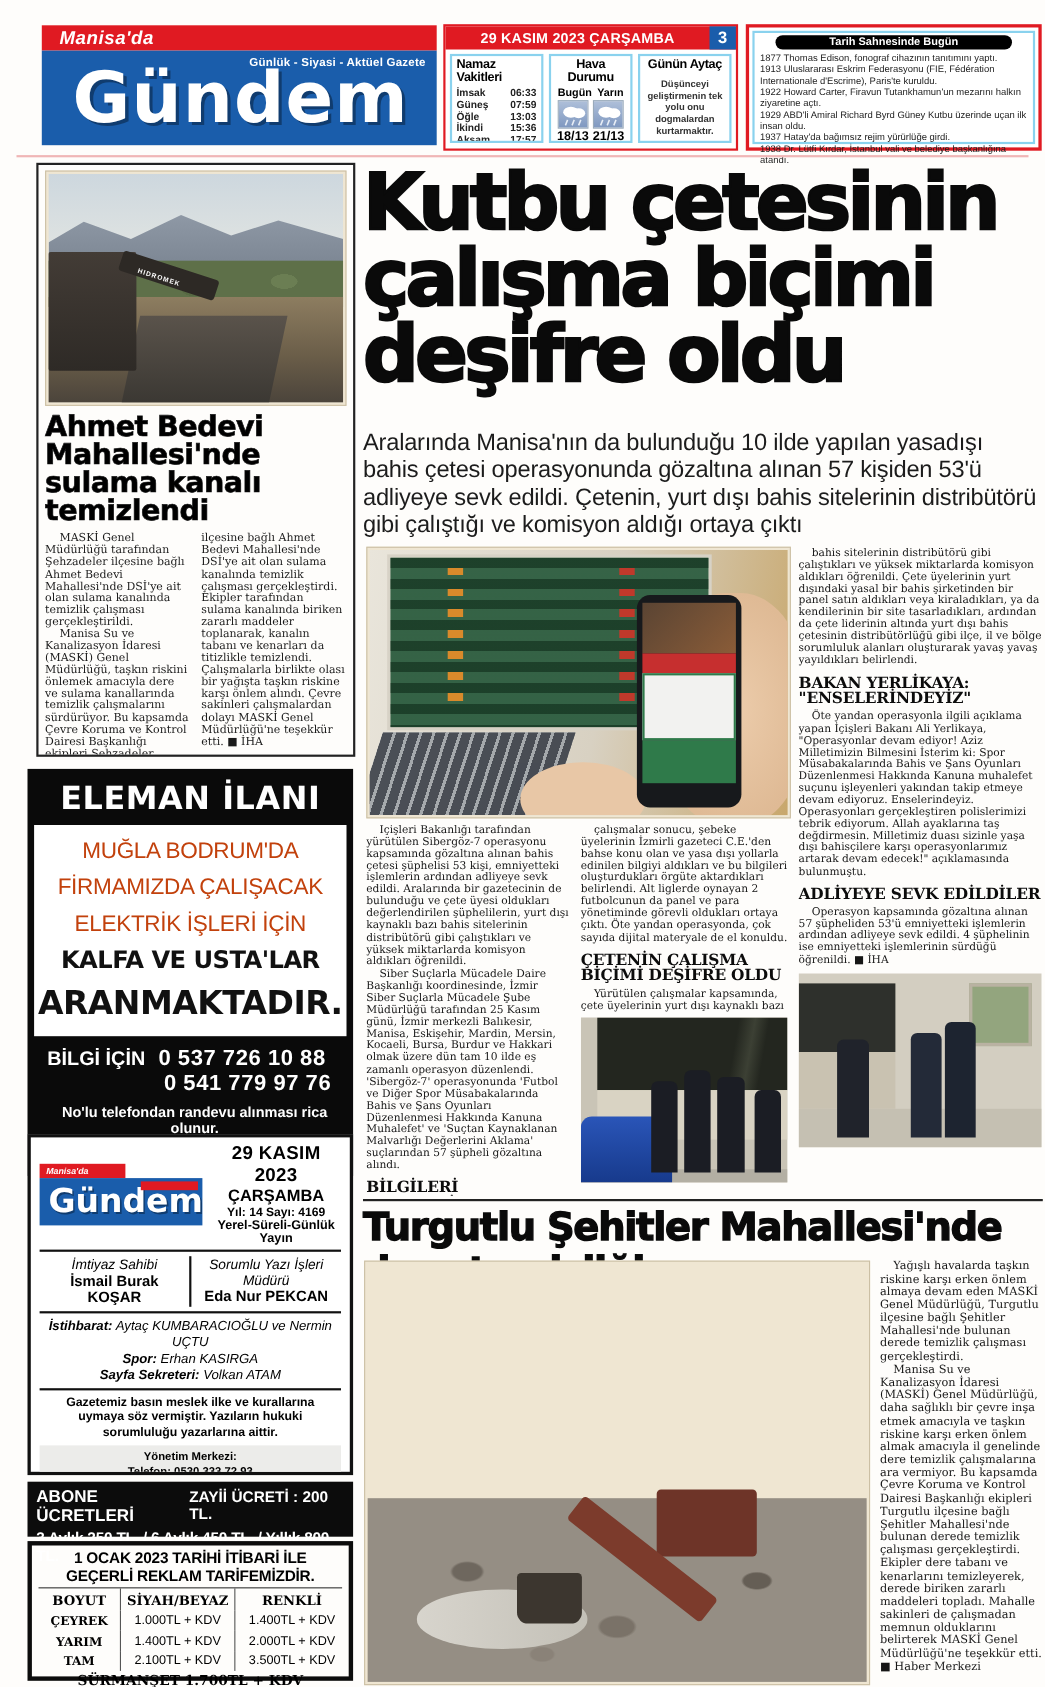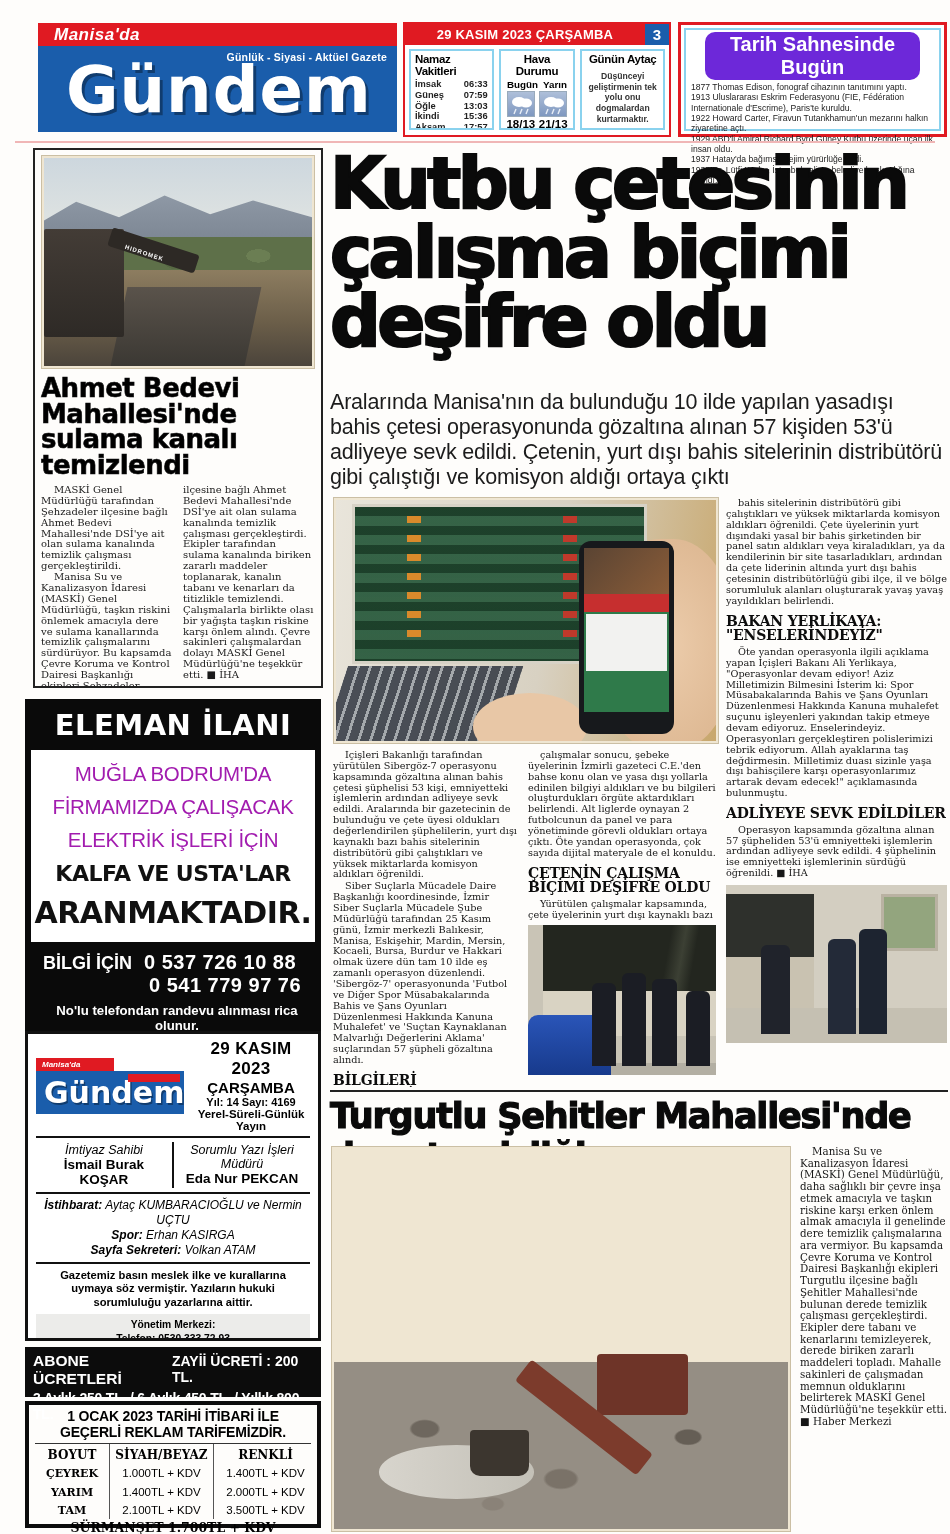--- a/index.html
+++ b/index.html
@@ -26,38 +26,38 @@
   .weather { width:78px; text-align:center; }
   .w-labels { display:flex; justify-content:space-around; font-size:9.8px; font-weight:bold; }
   .w-icons { display:flex; justify-content:space-around; margin:1px 0; }
   .w-icon { width:28px; height:26px; background:linear-gradient(180deg,#aebfd9,#7f98c0); border:1px solid #9ab; }
   .w-temps { display:flex; justify-content:space-around; font-size:11.5px; font-weight:bold; }
   .quote { width:86px; text-align:center; }
   .quote-text { font-size:8.6px; font-weight:600; color:#333; line-height:1.25; margin-top:6px; }
 
   .history-box { position:absolute; left:678px; top:22px; width:269px; height:115px; border:3px solid #e01a22; background:#fff; padding:3px; }
   .history-inner { border:2px solid #8ad2ee; height:100%; padding:1px 5px; }
-  .history-title { margin:1px 14px 2px; background:#6d28d9; color:#fff; border-radius:10px; text-align:center; font-size:20px; font-weight:900; padding:1px 0; }
+  .history-title { margin:1px 14px 2px; background:#000000; color:#fff; border-radius:10px; text-align:center; font-size:10px; font-weight:900; padding:1px 0; }
   .evt { font-size:8.6px; line-height:1.2; color:#1c1c1c; font-weight:500; }
   .top-rule { position:absolute; left:15px; top:141px; width:920px; height:2px; background:#f0b6b6; }
 
   
   .left-article { position:absolute; left:33px; top:148px; width:290px; height:540px; border:2px solid #222; padding:5px 6px; overflow:hidden; }
   .photo-frame { background:#efe6d2; padding:2px; border:1px solid #cbbfa4; }
   .ph { position:relative; overflow:hidden; }
   .left-headline { font-size:26px; line-height:.99; font-weight:900; letter-spacing:-.5px; margin:7px 0 6px;
                    font-family:"DejaVu Sans", sans-serif; -webkit-text-stroke:.6px #111; }
   .left-body { columns:2; column-gap:10px; font-family:"DejaVu Serif", serif; font-size:10px; line-height:1.09; color:#1a1a1a; }
   .left-body p { text-indent:13px; }
 
   .job-ad { position:absolute; left:25px; top:699px; width:296px; height:370px; background:#0a0a0a; padding:6px; }
   .job-title { color:#fff; text-align:center; font-weight:900; font-size:29px; letter-spacing:.5px; padding:3px 0 8px;
                font-family:"DejaVu Sans", sans-serif; }
   .job-panel { background:#fff; height:192px; display:flex; flex-direction:column; align-items:center; justify-content:center; gap:9px; }
-  .job-line { font-size:20.5px; font-weight:500; letter-spacing:-.3px; color:#a21caf; }
+  .job-line { font-size:20.5px; font-weight:500; letter-spacing:-.3px; color:#c2410c; }
   .job-line-bold { font-size:22px; font-weight:900; letter-spacing:-.5px; color:#111; font-family:"DejaVu Sans", sans-serif; }
   .job-line-big { font-size:30px; font-weight:900; letter-spacing:-.5px; color:#111; font-family:"DejaVu Sans", sans-serif; }
   .job-bottom { color:#fff; padding:9px 4px 4px 12px; }
   .job-phone-row { display:flex; gap:12px; align-items:baseline; }
   .job-info-label { font-size:18px; font-weight:900; }
   .job-phone { font-size:20px; font-weight:900; letter-spacing:.5px; }
   .job-phone2 { margin-left:106px; }
   .job-note { font-size:13.2px; font-weight:700; text-align:center; margin-top:6px; }
 
   .imprint { position:absolute; left:25px; top:1031px; width:296px; height:310px; border:3px solid #111; padding:5px 8px; background:#fff; overflow:hidden; }
@@ -452,16 +452,17 @@
       <div class="stream-leaf"></div>
       <div class="stream-rocks"></div>
       <div class="stream-water"></div>
       <div class="stream-cab"></div>
       <div class="stream-arm"></div>
       <div class="stream-bucket"></div>
     </div>
   </div>
 
   <div class="bottom-col">
+    <p>Yağışlı havalarda taşkın riskine karşı erken önlem almaya devam eden MASKİ Genel Müdürlüğü, Turgutlu ilçesine bağlı Şehitler Mahallesi'nde bulunan derede temizlik çalışması gerçekleştirdi.</p>
     <p>Manisa Su ve Kanalizasyon İdaresi (MASKİ) Genel Müdürlüğü, daha sağlıklı bir çevre inşa etmek amacıyla ve taşkın riskine karşı erken önlem almak amacıyla il genelinde dere temizlik çalışmalarına ara vermiyor. Bu kapsamda Çevre Koruma ve Kontrol Dairesi Başkanlığı ekipleri Turgutlu ilçesine bağlı Şehitler Mahallesi'nde bulunan derede temizlik çalışması gerçekleştirdi. Ekipler dere tabanı ve kenarlarını temizleyerek, derede biriken zararlı maddeleri topladı. Mahalle sakinleri de çalışmadan memnun olduklarını belirterek MASKİ Genel Müdürlüğü'ne teşekkür etti. ■ Haber Merkezi</p>
   </div>
 
 </div>
 
 </body></html>

